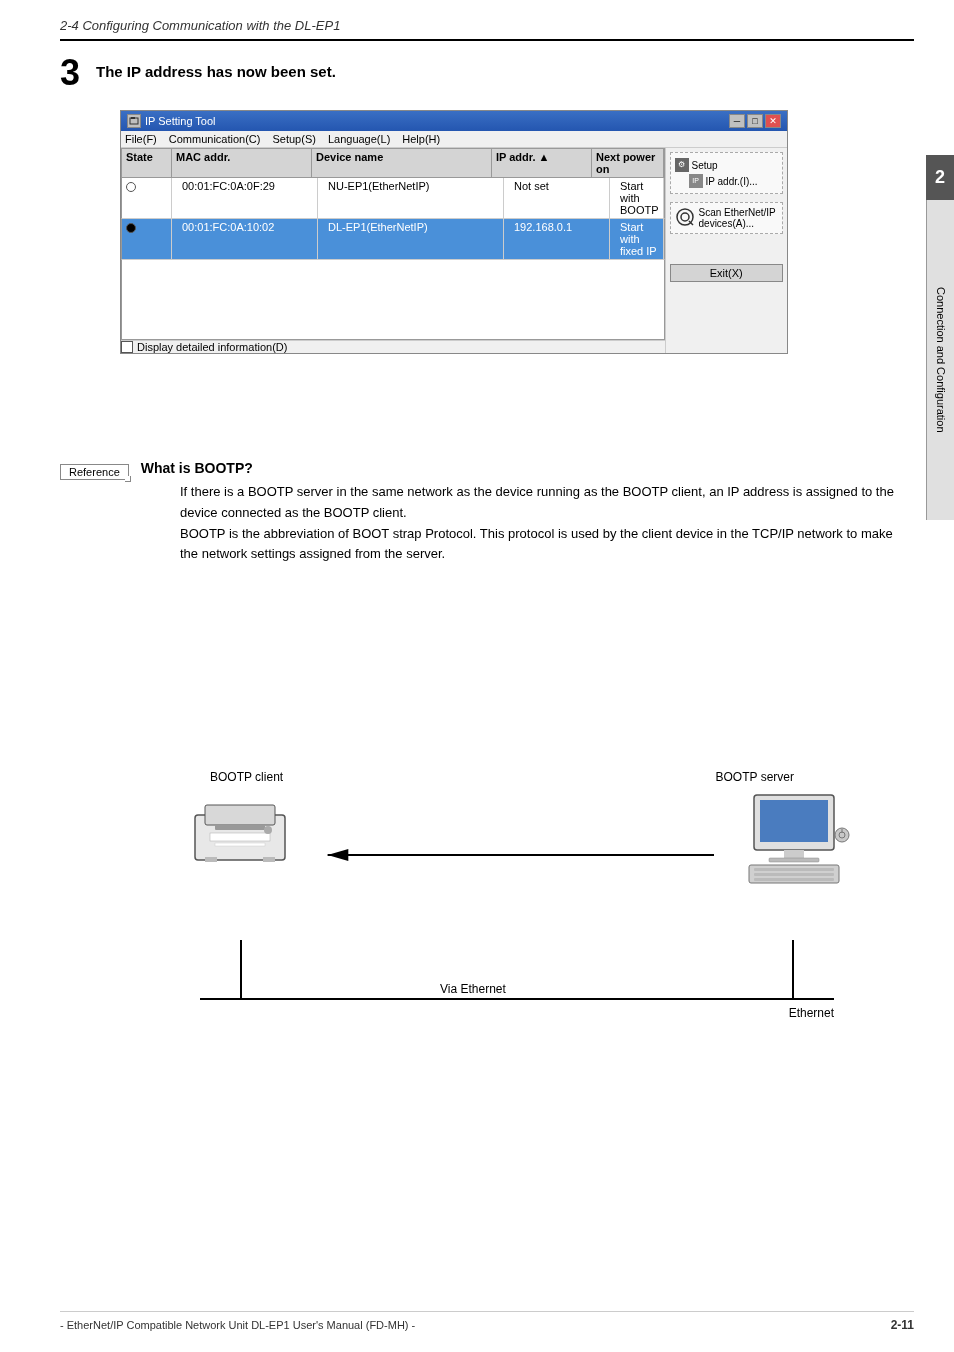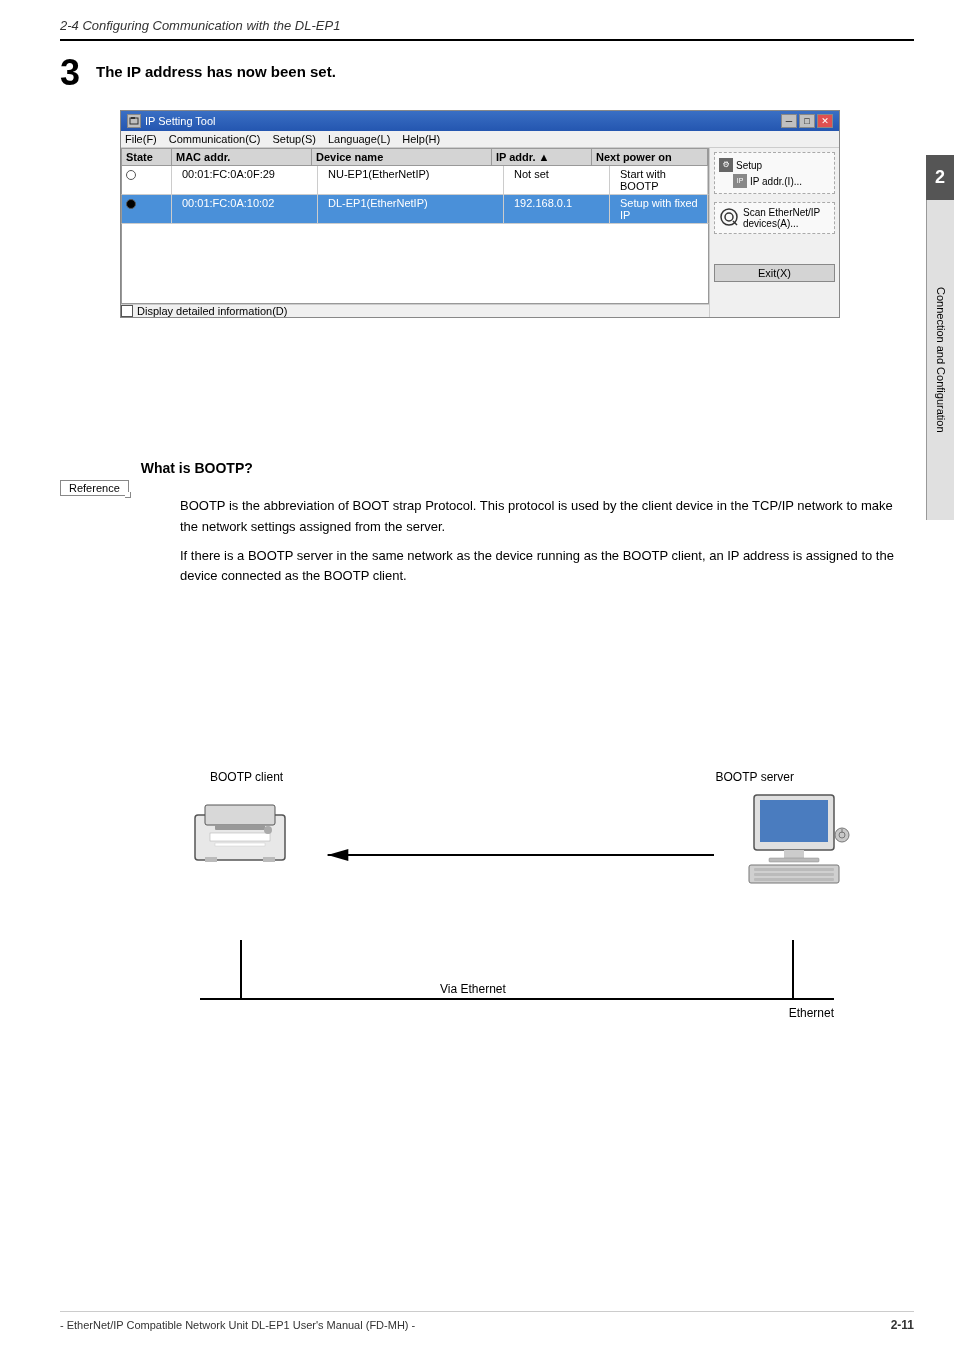--- a/index.html
+++ b/index.html
@@ -87,21 +87,21 @@
       font-weight: bold;
       padding-top: 8px;
       display: inline-block;
     }
 
     
     .screenshot-window {
       position: absolute;
       top: 110px;
       left: 120px;
-      width: 720px;
+      width: 668px;
       background: #f0f0f0;
       border: 1px solid #888;
     }
 
     .window-titlebar {
       background: linear-gradient(to bottom, #3a6fc4, #2456b0);
       color: #fff;
       padding: 3px 6px;
       font-size: 11px;
       display: flex;
@@ -515,21 +515,21 @@
         <div class="table-cell">Start with BOOTP</div>
       </div>
 
       <div class="table-row-data selected">
         <div class="table-cell">
           <span class="radio-dot filled"></span>
         </div>
         <div class="table-cell">00:01:FC:0A:10:02</div>
         <div class="table-cell">DL-EP1(EtherNetIP)</div>
         <div class="table-cell">192.168.0.1</div>
-        <div class="table-cell">Setup with fixed IP</div>
+        <div class="table-cell">Start with fixed IP</div>
       </div>
 
       <div class="table-body-empty"></div>
 
       <div class="window-footer">
         <div class="checkbox-item">
           <div class="checkbox-box"></div>
           <span>Display detailed information(D)</span>
         </div>
       </div>
@@ -559,32 +559,32 @@
       <div style="text-align:center;margin-top:30px;">
         <div class="panel-exit-btn">Exit(X)</div>
       </div>
     </div>
   </div>
 </div>
 
 <div class="reference-section">
   <div class="reference-header-row">
 
-    <div style="position:relative;display:inline-block;margin-top:20px;">
+    <div style="position:relative;display:inline-block;margin-top:4px;">
       <div class="ref-tag">
         <span>Reference</span>
         <div class="ref-tag-corner"></div>
       </div>
     </div>
     <span class="reference-title">What is BOOTP?</span>
   </div>
 
   <div class="reference-body">
+    <p>If there is a BOOTP server in the same network as the device running as the BOOTP client, an IP address is assigned to the device connected as the BOOTP client.</p>
     <p style="margin-bottom:8px;">BOOTP is the abbreviation of BOOT strap Protocol. This protocol is used by the client device in the TCP/IP network to make the network settings assigned from the server.</p>
-    <p>If there is a BOOTP server in the same network as the device running as the BOOTP client, an IP address is assigned to the device connected as the BOOTP client.</p>
   </div>
 </div>
 
 <div class="diagram-section">
   <div class="diagram-container">
 
     <div class="diagram-label-client">BOOTP client</div>
 
     <div class="diagram-label-server">BOOTP server</div>
 

